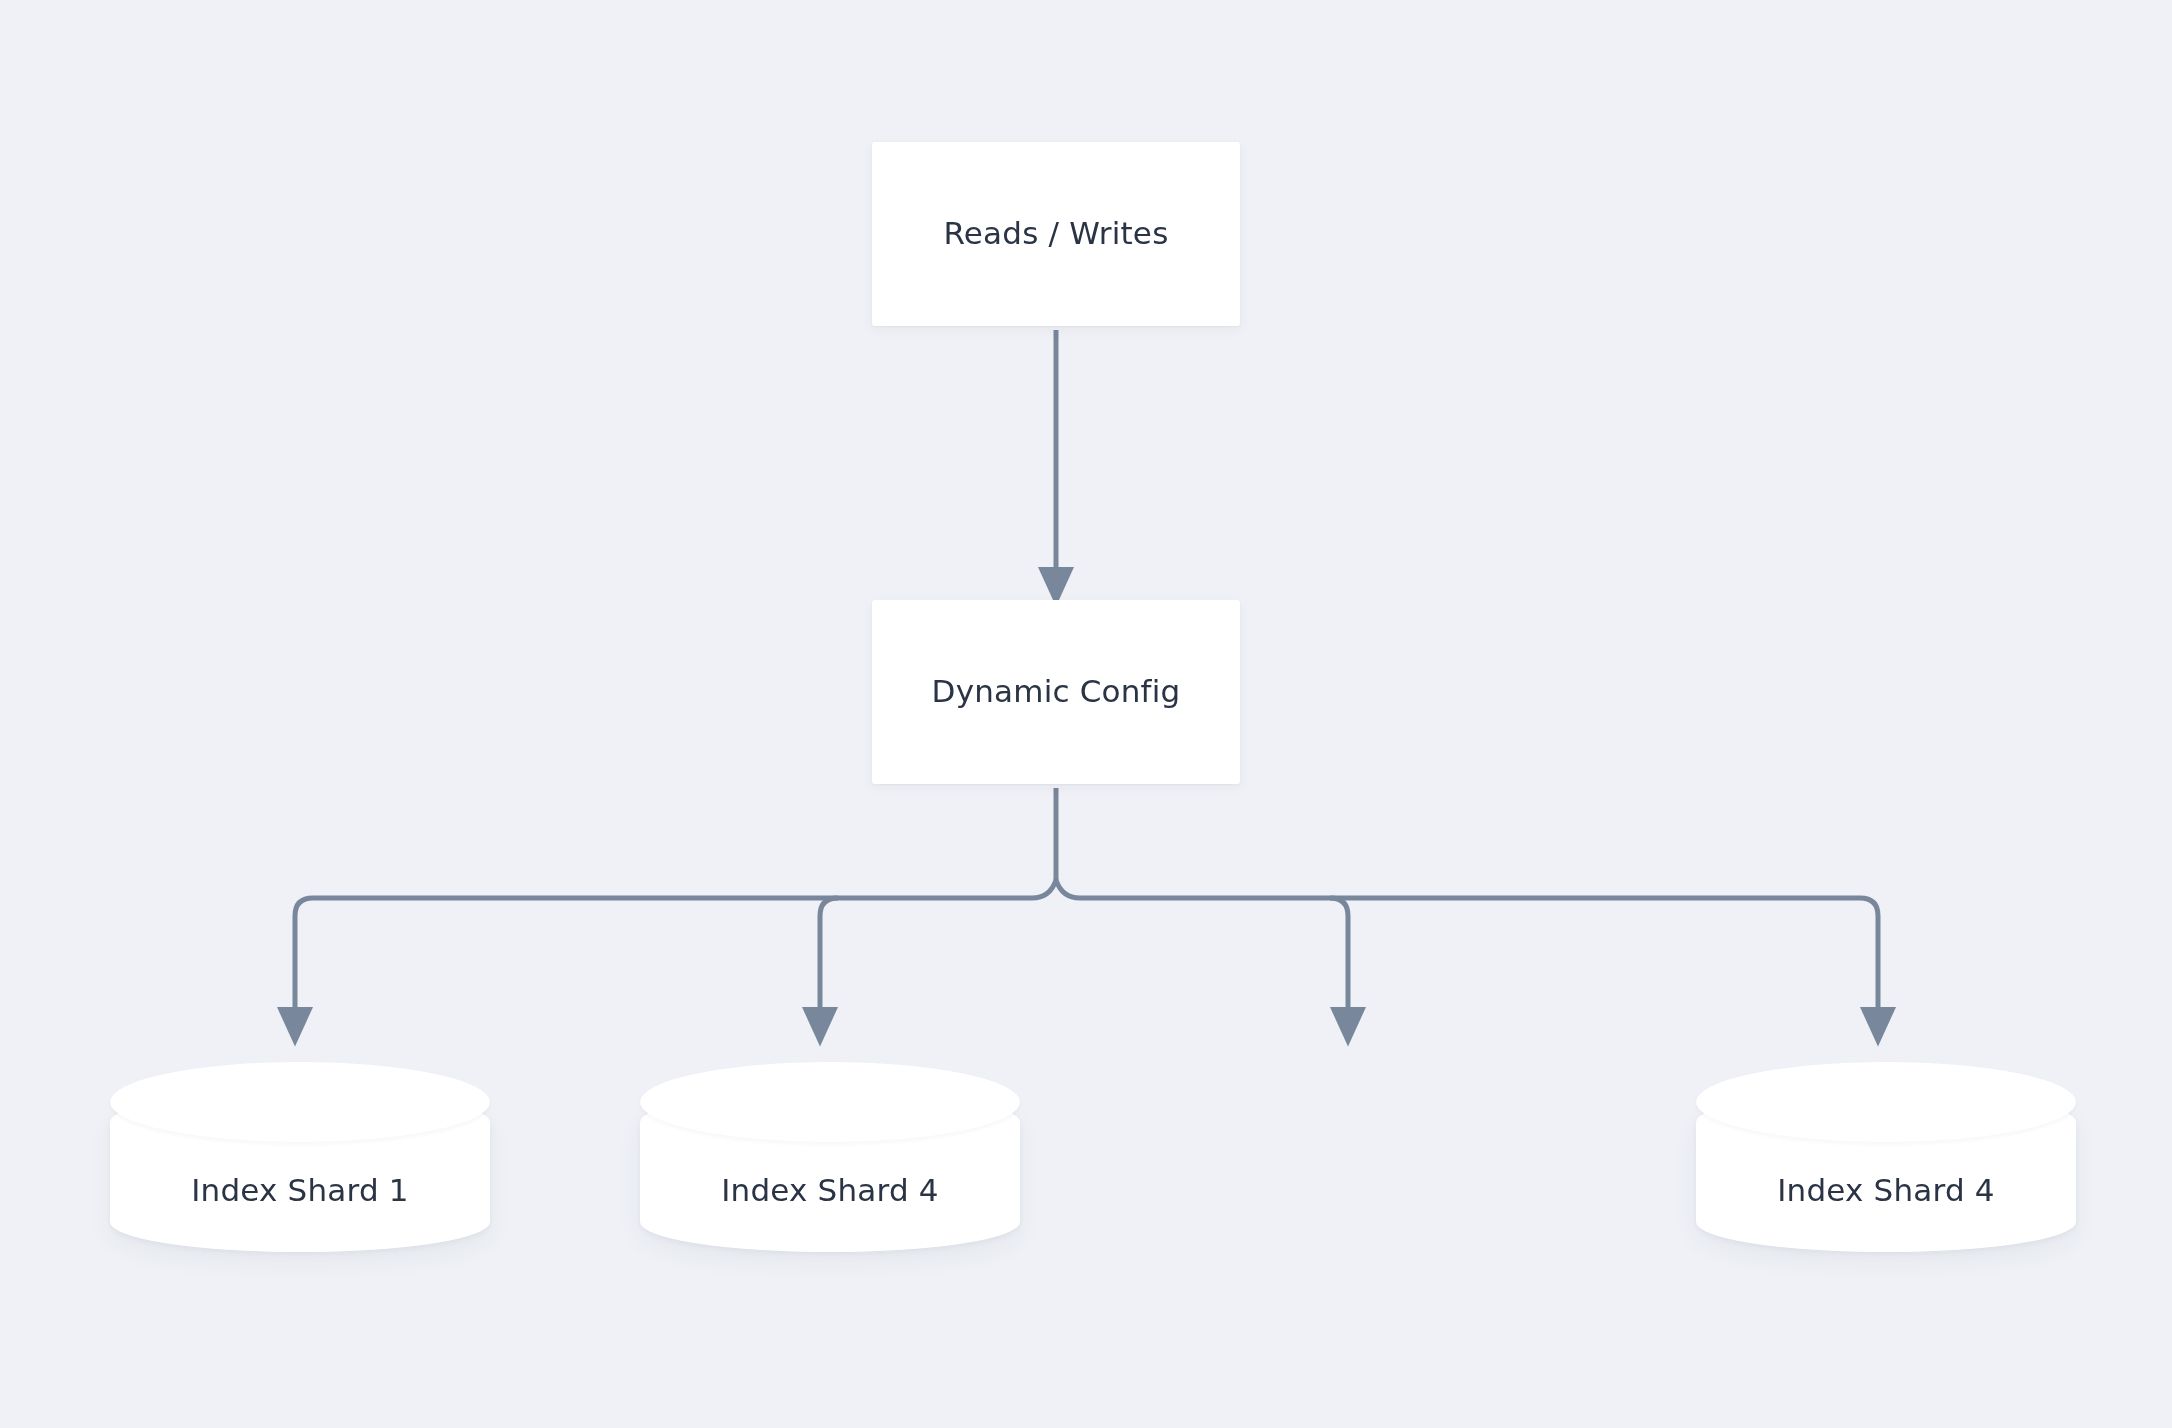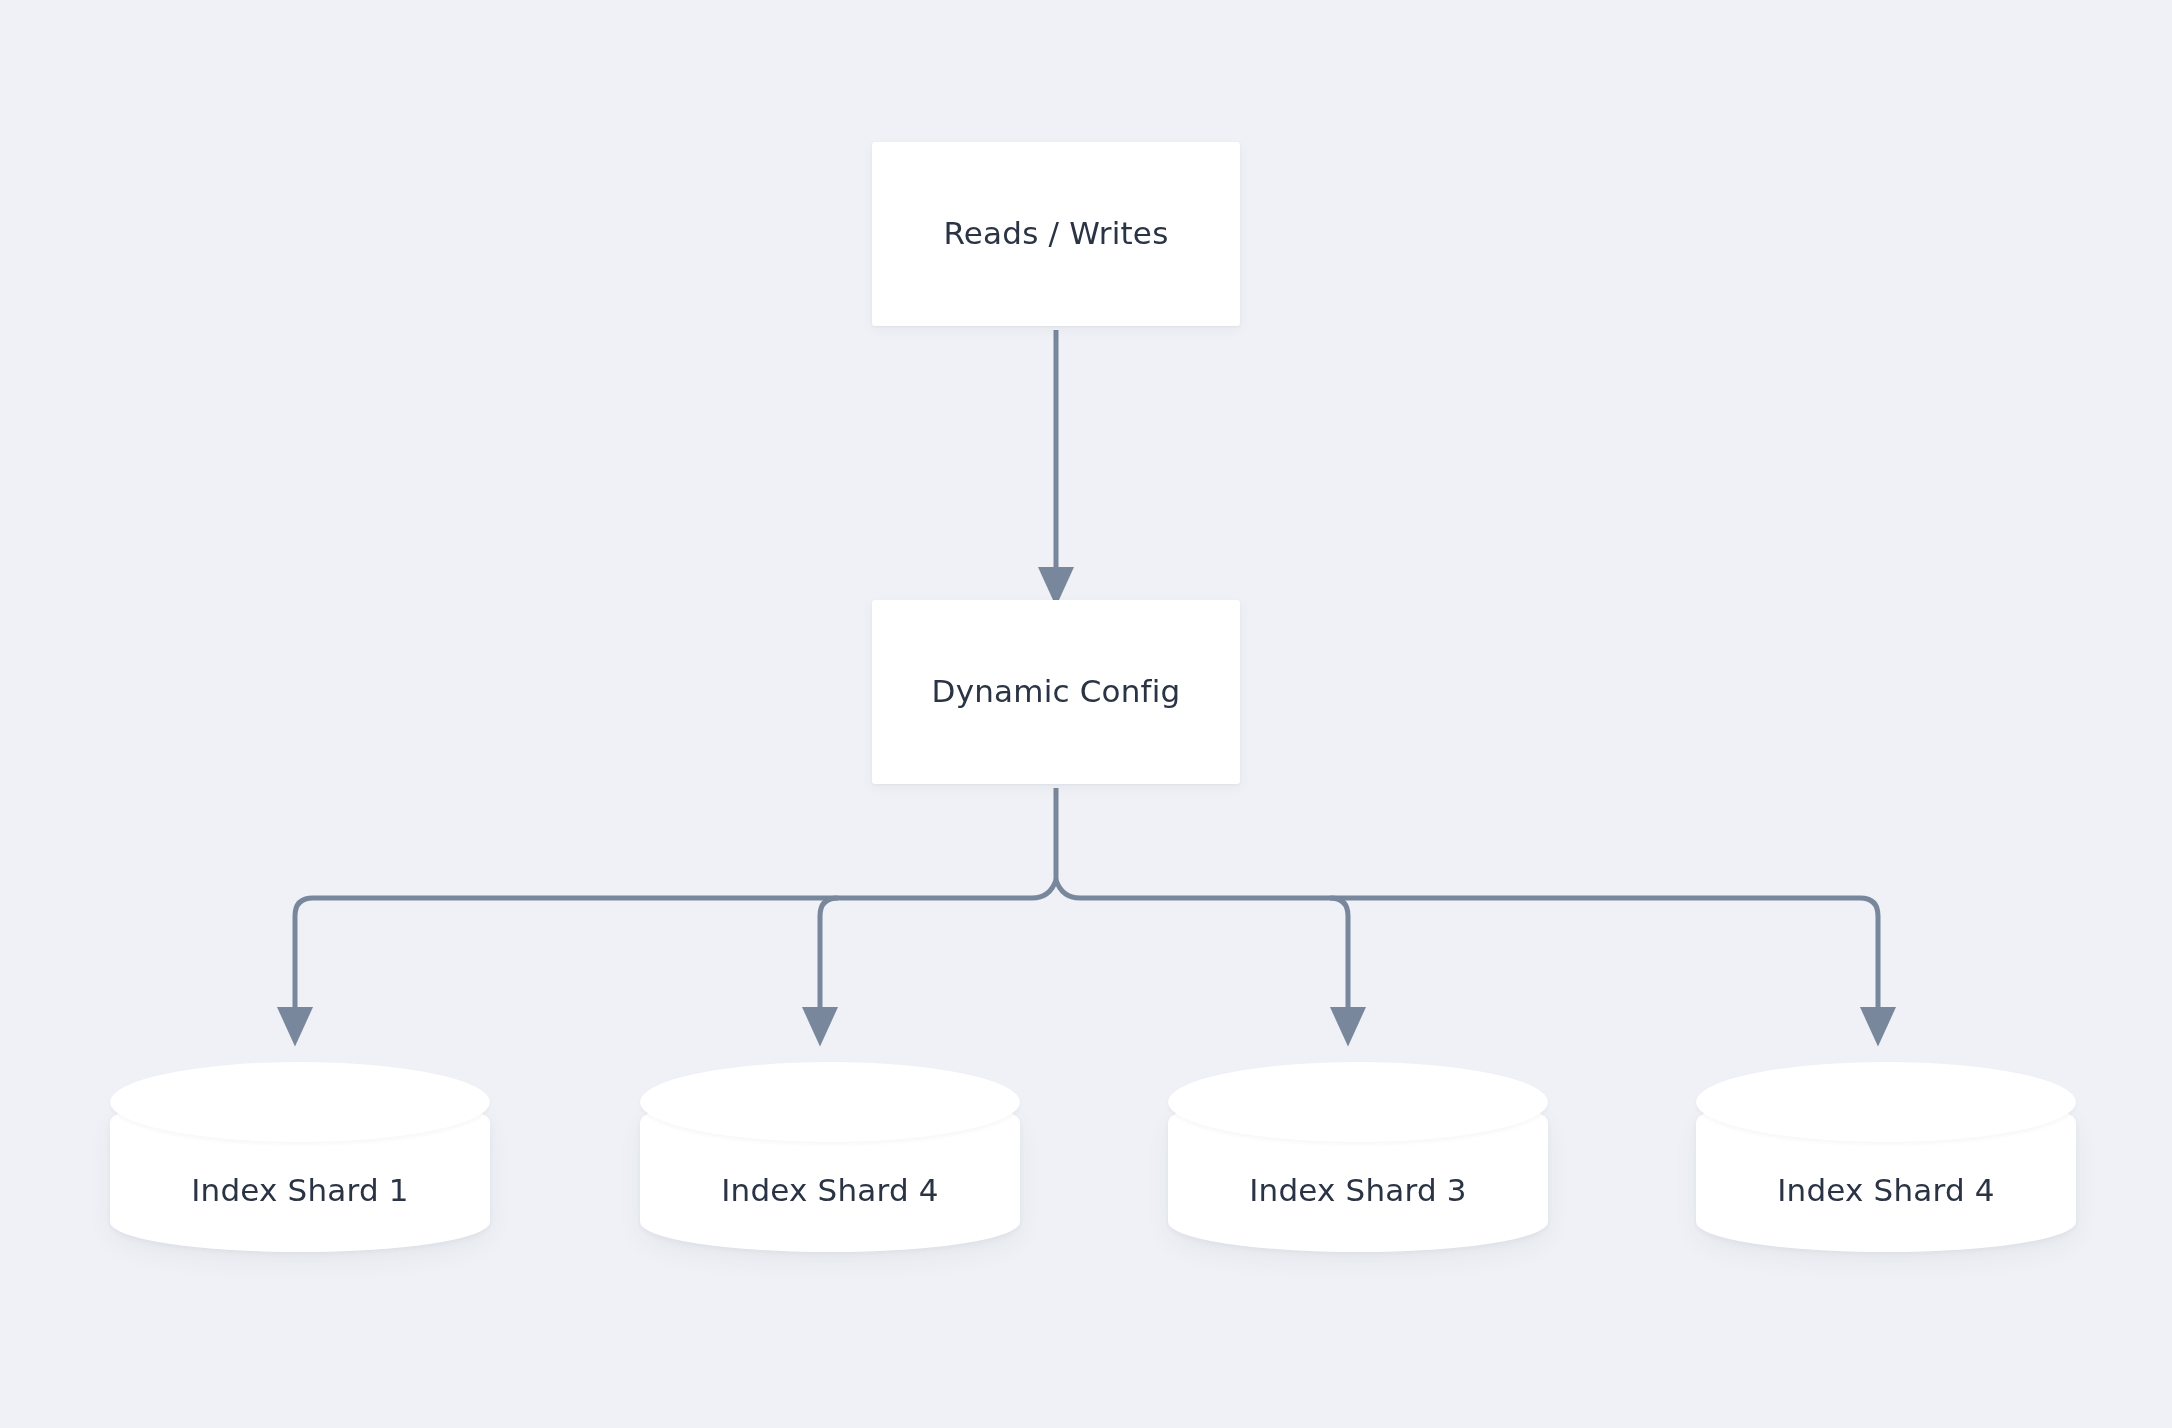--- a/index.html
+++ b/index.html
@@ -146,25 +146,20 @@
     <div class="cyl-top"></div>
     <div class="cyl-label">Index Shard 1</div>
   </div>
 
   <div class="cyl-node" id="node-shard-2">
     <div class="cyl-body"></div>
     <div class="cyl-top"></div>
     <div class="cyl-label">Index Shard 4</div>
   </div>
 
-  <div class="cyl-node" id="node-shard-3">
-    <div class="cyl-body"></div>
-    <div class="cyl-top"></div>
-    <div class="cyl-label">Index Shard 3</div>
-  </div>
 
   <div class="cyl-node" id="node-shard-4">
     <div class="cyl-body"></div>
     <div class="cyl-top"></div>
     <div class="cyl-label">Index Shard 4</div>
   </div>
 
 </div>
 
 </body></html>

